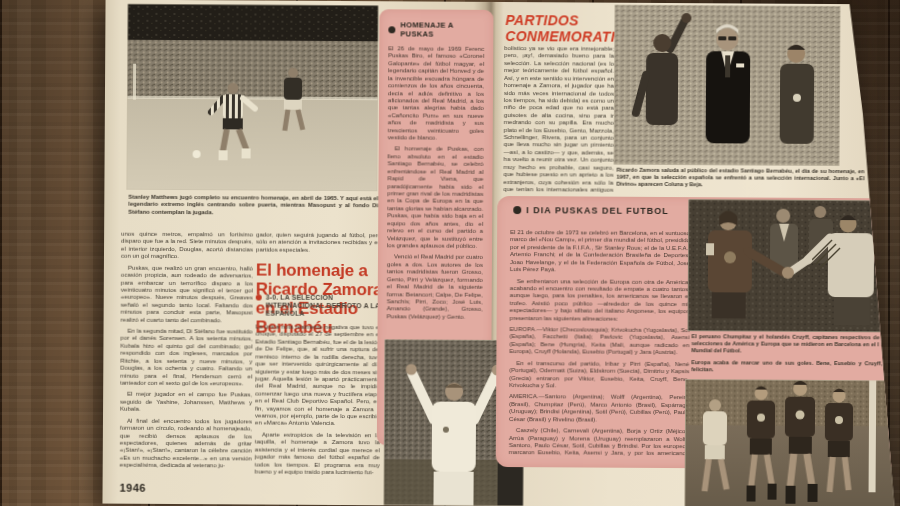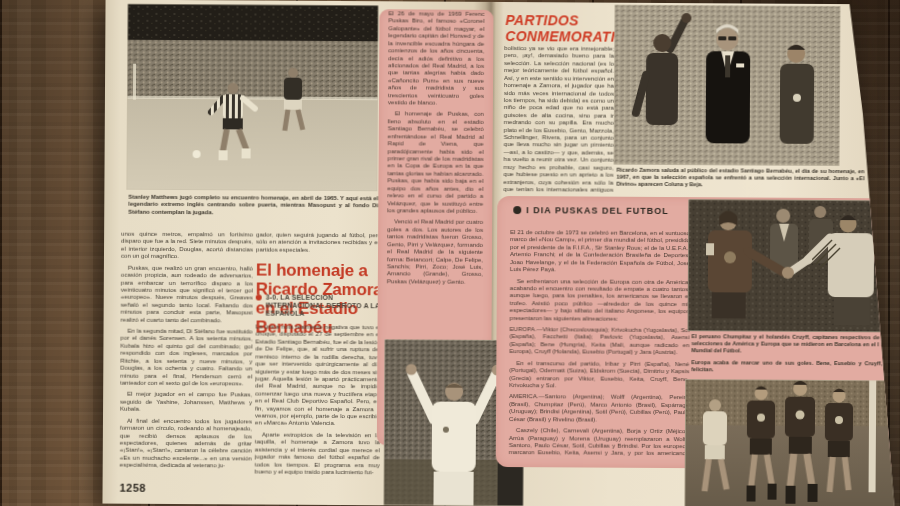--- a/index.html
+++ b/index.html
@@ -122,36 +122,40 @@
   </div>
   <div class="abs caption" style="left:24px;top:194px;width:250px;height:32px;">Stanley Matthews jugó completo su encuentro homenaje, en abril de 1965. Y aquí está el legendario extremo inglés centrando sobre puerta, mientras Masopust y al fondo Di Stéfano contemplan la jugada.</div>
 
   <div class="abs body-txt" style="left:17px;top:230px;width:132px;height:248px;">
     <p class="noindent">unos quince metros, empalmó un fortísimo disparo que fue a la red. Siete minutos después, el interior izquierdo, Douglas, acortó distancias con un gol magnífico.</p>
     <p>Puskas, que realizó un gran encuentro, halló ocasión propicia, aun rodeado de adversarios, para embarcar un terrorífico disparo a los veinticuatro minutos que significó el tercer gol «europeo». Nueve minutos después, Greaves señaló el segundo tanto local. Faltando dos minutos para concluir esta parte, Masopust realizó el cuarto tanto del combinado.</p>
     <p>En la segunda mitad, Di Stéfano fue sustituido por el danés Sorensen. A los setenta minutos, Kubala hizo el quinto gol del combinado; gol respondido con dos ingleses, marcados por Ritchie, a los setenta y nueve minutos, y Douglas, a los ochenta y cuatro. Faltando un minuto para el final, Henderson cerró el tanteador con el sexto gol de los «europeos».</p>
     <p>El mejor jugador en el campo fue Puskas, seguido de Yashine, Johanssen, Matthews y Kubala.</p>
     <p>Al final del encuentro todos los jugadores formaron un círculo, rodeando al homenajeado, que recibió densos aplausos de los espectadores, quienes además de gritar «¡Stan!», «¡Stan!», cantaron la célebre canción «Es un muchacho excelente...» en una versión especialísima, dedicada al veterano ju-</p>
   </div>
-  <div class="abs pagenum" style="left:17px;top:482px;">1258</div>
+  <div class="abs pagenum" style="left:17px;top:482px;">1946</div>
 
   <div class="abs body-txt" style="left:152px;top:230px;width:125px;height:28px;">
     <p class="noindent">gador, quien seguirá jugando al fútbol, pero sólo en atención a invitaciones recibidas y en partidos especiales.</p>
   </div>
   <div class="abs headline" style="left:152px;top:260px;width:128px;">El homenaje a Ricardo Zamora en el Estadio Bernabéu</div>
   <div class="abs subhead" style="left:152px;top:293px;width:128px;">
     <span class="dot"></span>
     <span class="sub-txt">3-0. LA SELECCION INTERNACIONAL DERROTO A LA ESPAÑOLA</span>
   </div>
   <div class="abs body-txt" style="left:152px;top:322px;width:125px;height:182px;">
     <p class="noindent">La única nota realmente negativa que tuvo el choque, disputado el 27 de septiembre en el Estadio Santiago Bernabéu, fue el de la lesión de De Felipe, que, al sufrir una ruptura del menisco interno de la rodilla derecha, tuvo que ser intervenido quirúrgicamente al día siguiente y estar luego más de dos meses sin jugar. Aquella lesión le apartó prácticamente del Real Madrid, aunque no le impidió comenzar luego una nueva y fructífera etapa en el Real Club Deportivo Español. Pero, en fin, vayamos con el homenaje a Zamora y veamos, por ejemplo, parte de lo que escribió en «Marca» Antonio Valencia.</p>
     <p>Aparte estropicios de la televisión en la taquilla, el homenaje a Zamora tuvo la asistencia y el interés cordial que merece el jugador más famoso del fútbol español de todos los tiempos. El programa era muy bueno y el equipo traído para lucimiento fut-</p>
   </div>
 
   <div class="abs panel" style="left:274px;top:8px;width:114px;height:436px;">
+    <div class="panel-title" style="padding:11px 9px 6px 9px;font-size:7.6px;letter-spacing:.3px;">
+      <span class="dot" style="width:7px;height:7px;"></span>
+      <span>HOMENAJE A PUSKAS</span>
+    </div>
     <div class="body-txt" style="padding:0 9px;height:310px;">
       <p class="noindent">El 26 de mayo de 1969 Ferenc Puskas Biro, el famoso «Coronel Galopante» del fútbol magyar, el legendario capitán del Honved y de la invencible escuadra húngara de comienzos de los años cincuenta, decía el adiós definitivo a los aficionados del Real Madrid, a los que tantas alegrías había dado «Cañoncito Pum» en sus nueve años de madridista y sus trescientos veinticuatro goles vestido de blanco.</p>
       <p>El homenaje de Puskas, con lleno absoluto en el estadio Santiago Bernabéu, se celebró enfrentándose el Real Madrid al Rapid de Viena, que paradójicamente había sido el primer gran rival de los madridistas en la Copa de Europa en la que tantas glorias se habían alcanzado. Puskas, que había sido baja en el equipo dos años antes, dio el relevo en el curso del partido a Velázquez, que le sustituyó entre los grandes aplausos del público.</p>
       <p>Venció el Real Madrid por cuatro goles a dos. Los autores de los tantos madridistas fueron Grosso, Gento, Pirri y Velázquez, formando el Real Madrid de la siguiente forma: Betancort; Calpe, De Felipe, Sanchís; Pirri, Zoco; José Luis, Amancio (Grande), Grosso, Puskas (Velázquez) y Gento.</p>
     </div>
   </div>
 
   <div class="abs photo" style="left:281px;top:338px;width:140px;height:166px;">
     <svg viewBox="0 0 140 166" preserveAspectRatio="none">
       <defs>

